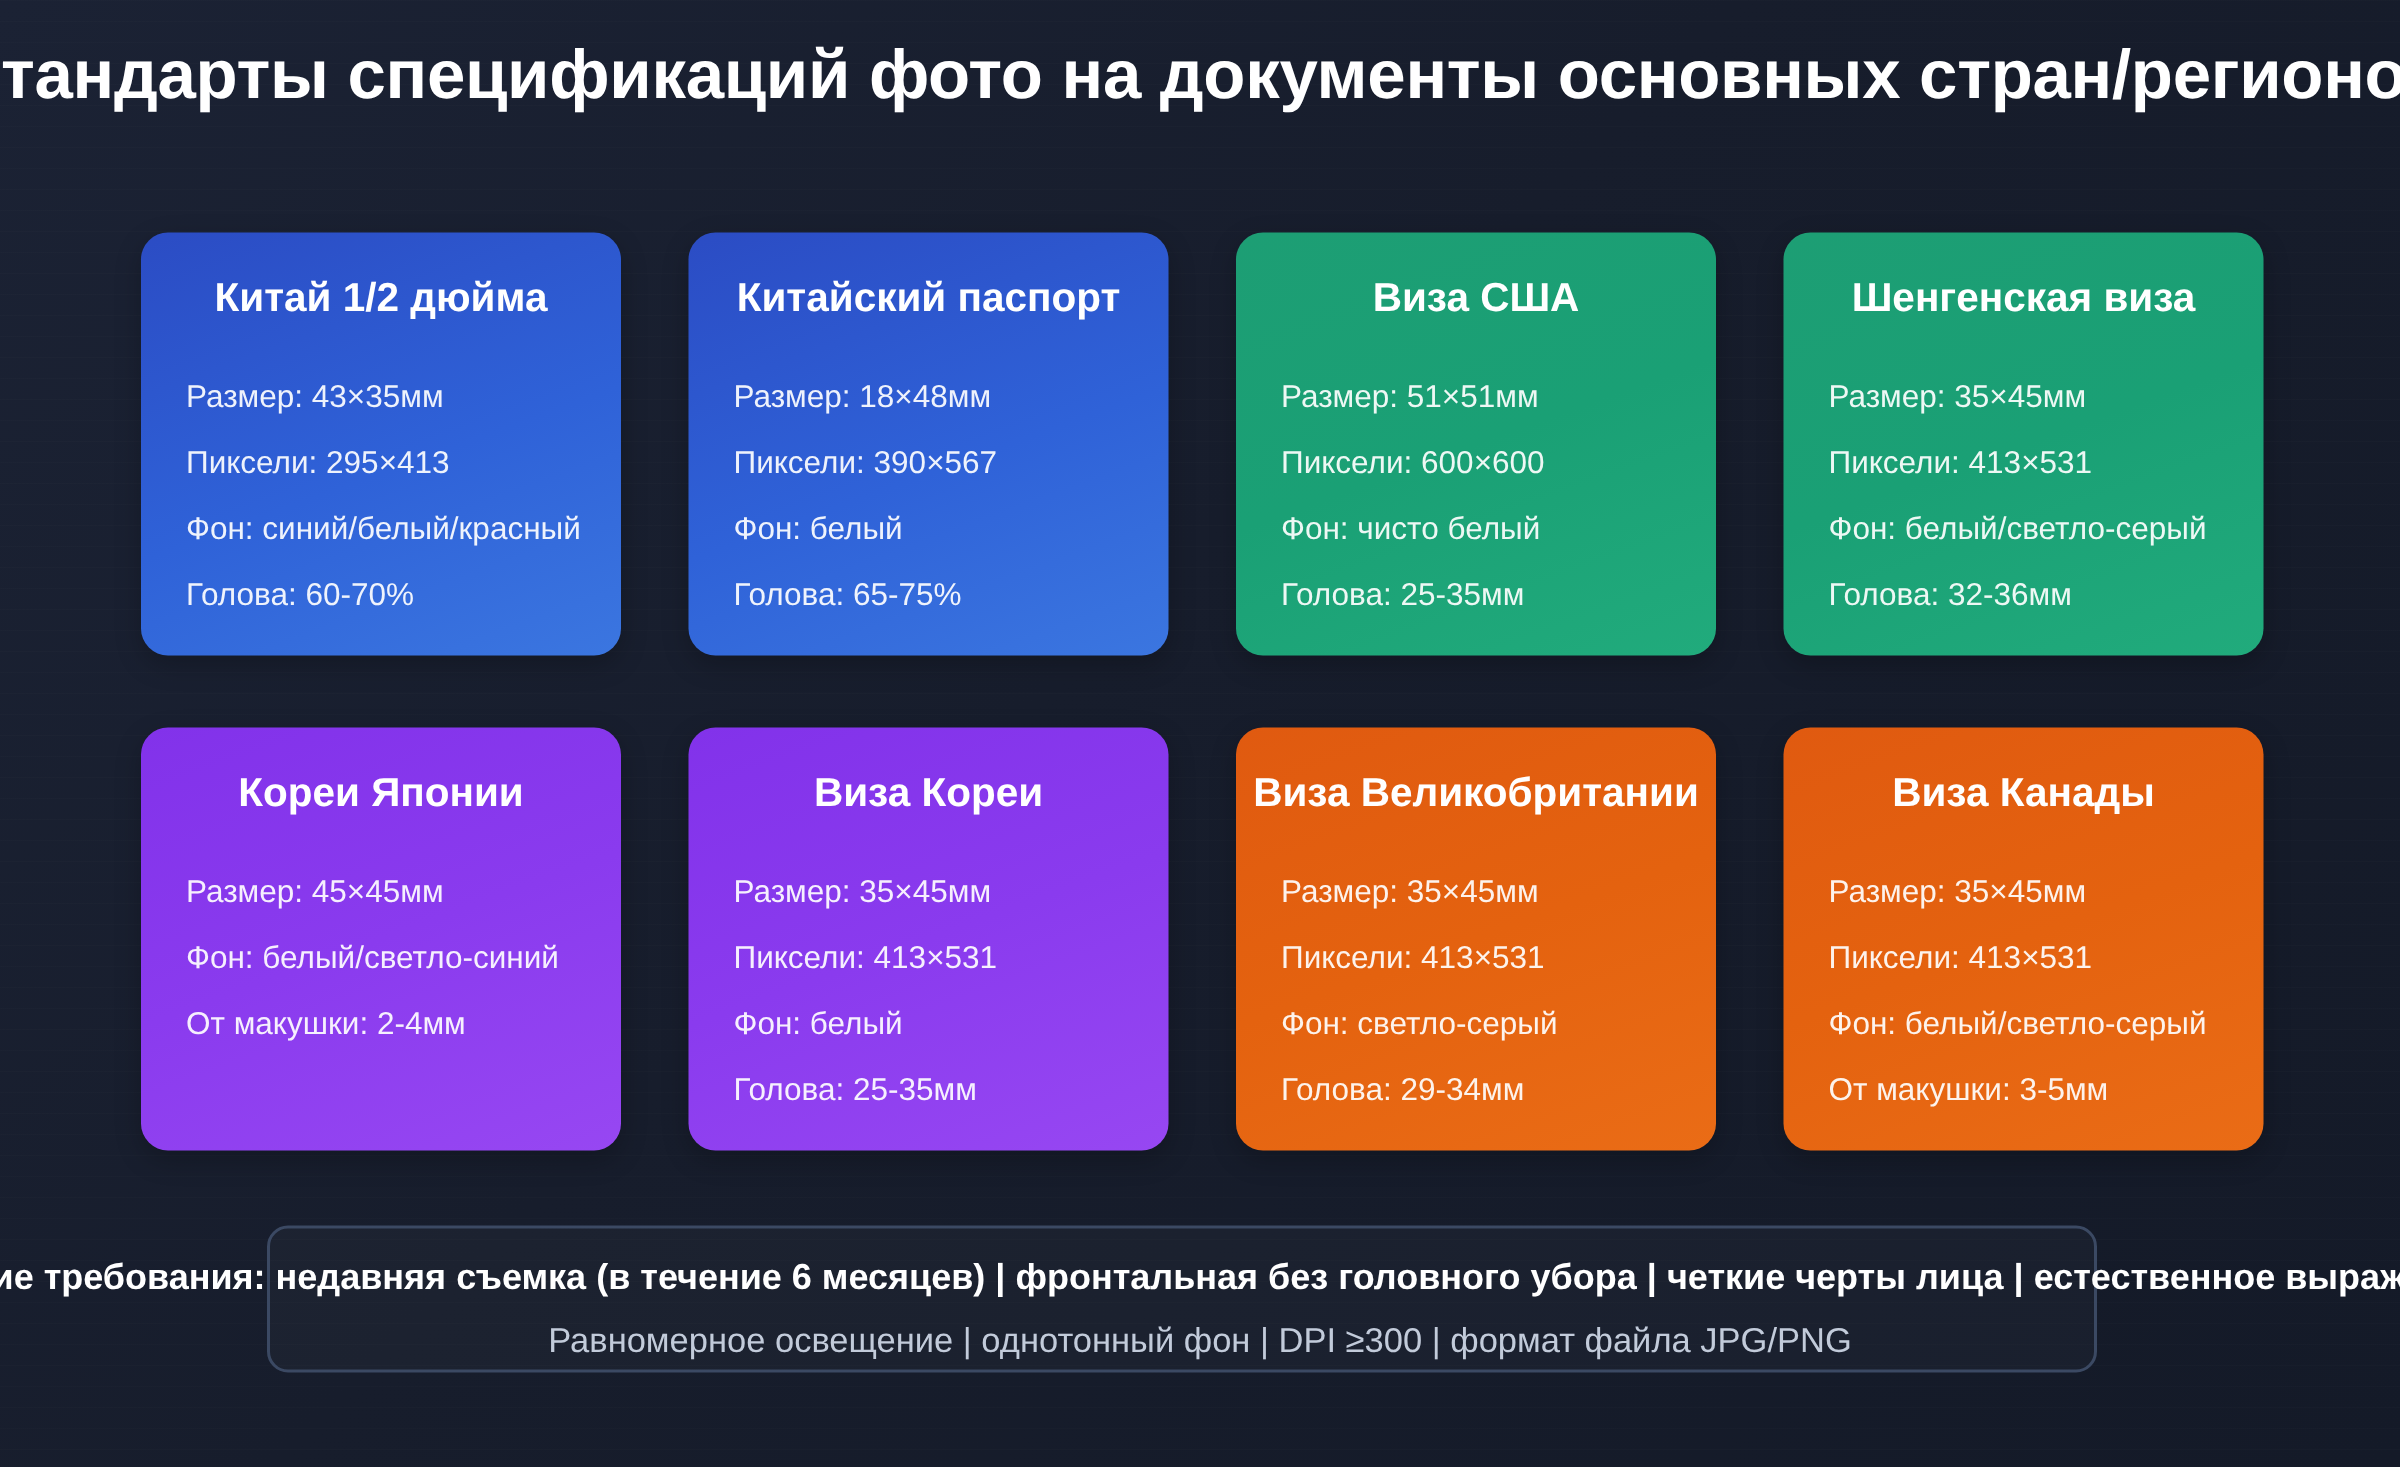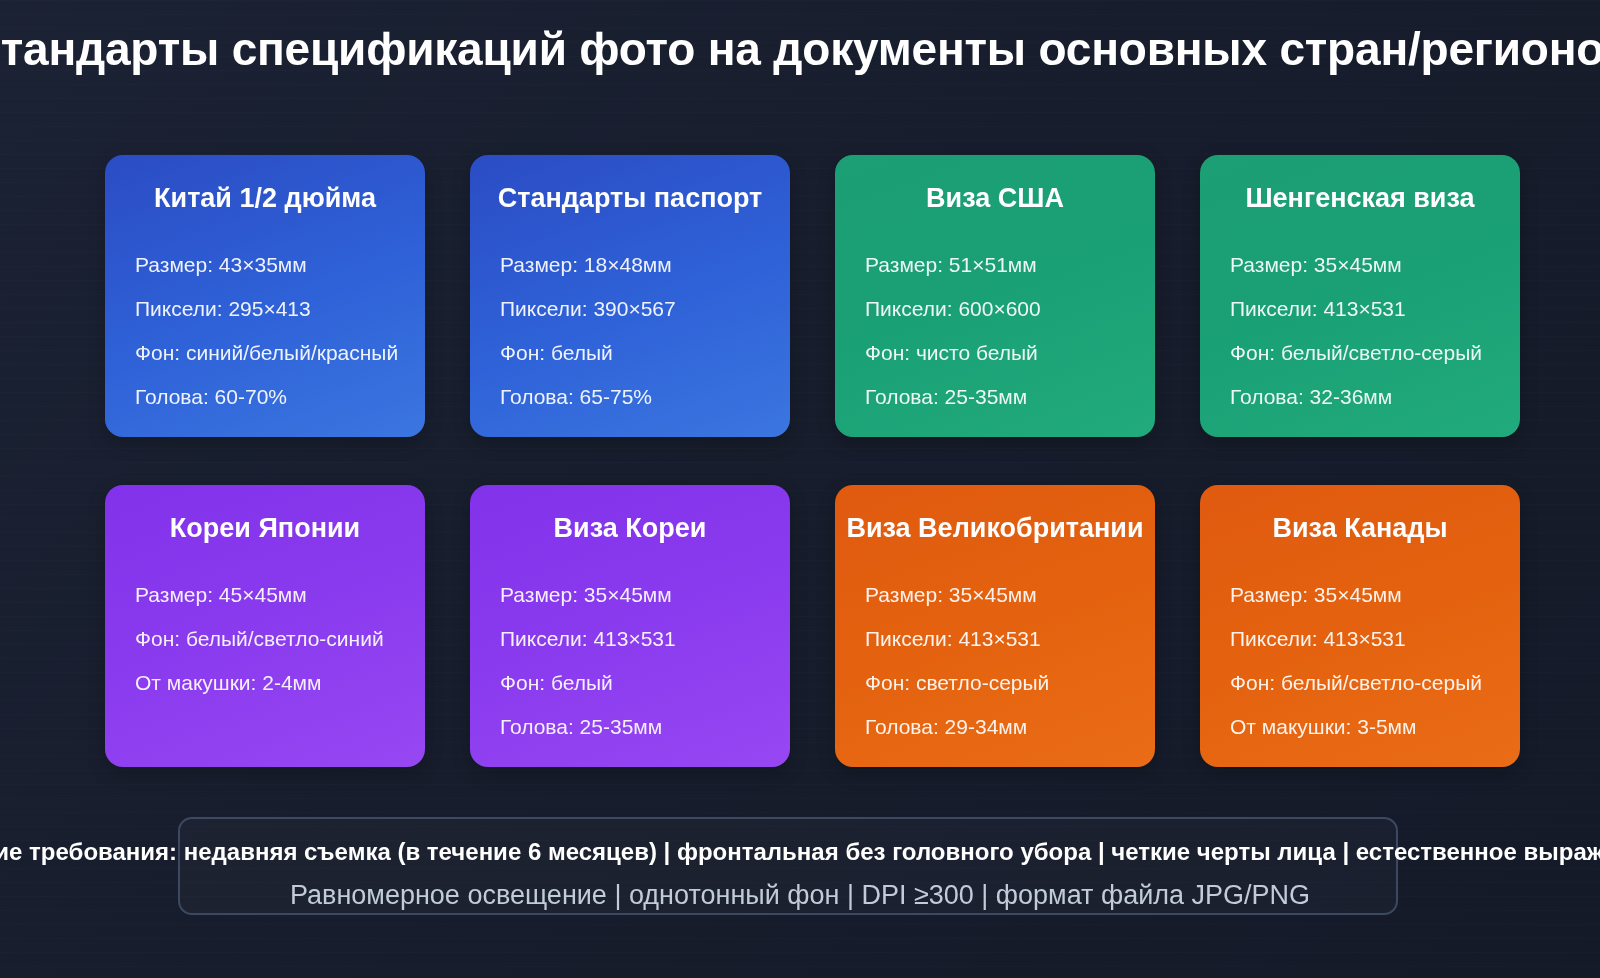--- a/index.html
+++ b/index.html
@@ -46,21 +46,21 @@
     font-size: 46px;
     font-weight: bold;
     letter-spacing: -0.2px;
     z-index: 5;
   }
 
   
   .grid {
     position: absolute;
     top: 155px;
-    left: 105px;
+    left: 94px;
     width: 1390px;
     display: grid;
     grid-template-columns: repeat(4, 320px);
     column-gap: 45px;
     row-gap: 48px;
     z-index: 4;
   }
   .card {
     position: relative;
     height: 282px;
@@ -123,21 +123,21 @@
     font-weight: bold;
     z-index: 6;
   }
   .footer-line2 {
     position: absolute;
     top: 880px;
     left: 50%;
     transform: translateX(-50%);
     white-space: nowrap;
     color: #c2cbda;
-    font-size: 27px;
+    font-size: 23px;
     font-weight: normal;
     z-index: 6;
   }
 </style>
 </head>
 <body>
 
 <div class="page">
 
   <div class="title">Стандарты спецификаций фото на документы основных стран/регионов</div>
@@ -146,21 +146,21 @@
       <div class="card blue">
         <div class="card-title">Китай 1/2 дюйма</div>
         <div class="card-rows">
           <div class="card-row">Размер: 43×35мм</div>
           <div class="card-row">Пиксели: 295×413</div>
           <div class="card-row">Фон: синий/белый/красный</div>
           <div class="card-row">Голова: 60-70%</div>
         </div>
       </div>
       <div class="card blue">
-        <div class="card-title">Стандарты паспорт</div>
+        <div class="card-title">Китайский паспорт</div>
         <div class="card-rows">
           <div class="card-row">Размер: 18×48мм</div>
           <div class="card-row">Пиксели: 390×567</div>
           <div class="card-row">Фон: белый</div>
           <div class="card-row">Голова: 65-75%</div>
         </div>
       </div>
       <div class="card green">
         <div class="card-title">Виза США</div>
         <div class="card-rows">

